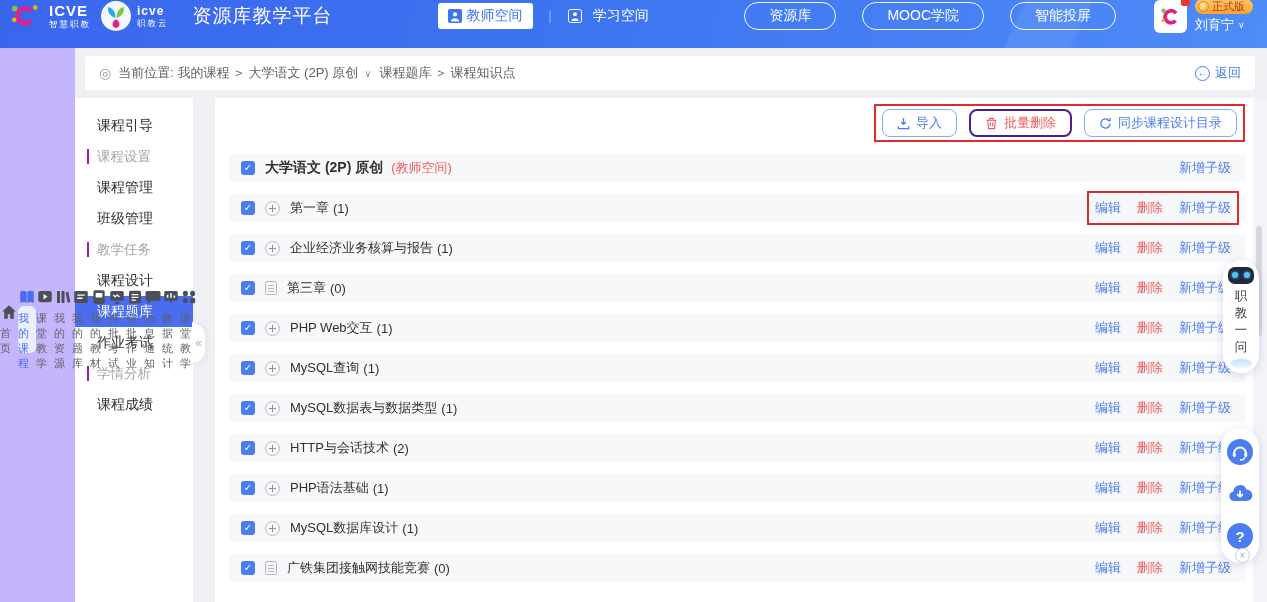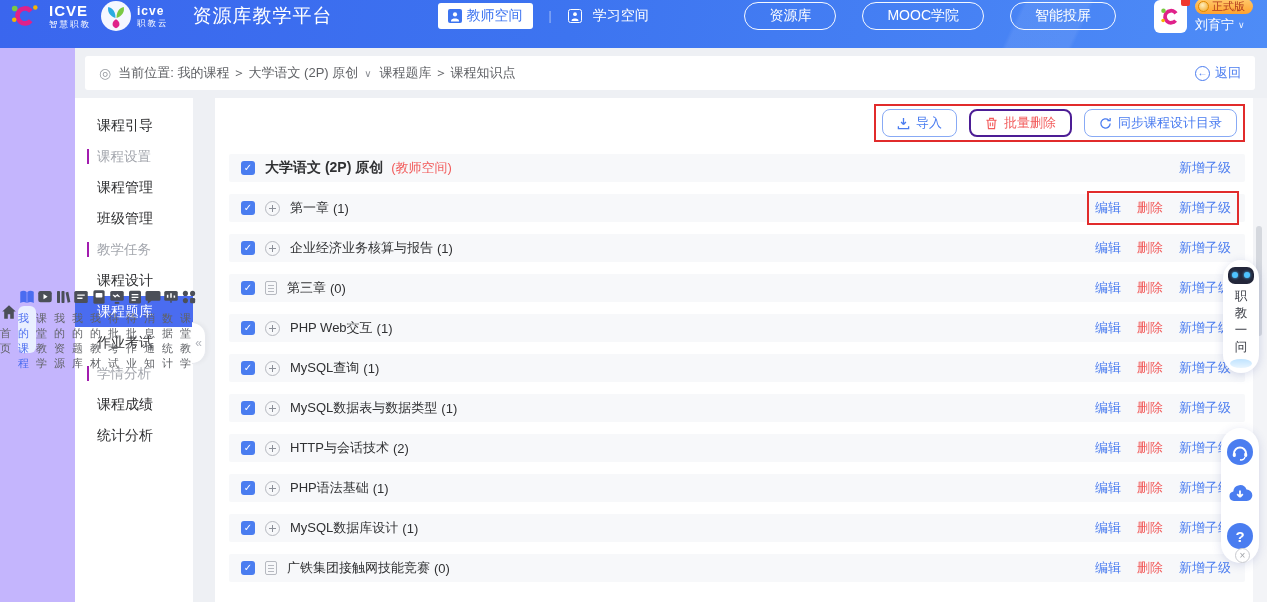--- a/index.html
+++ b/index.html
@@ -285,21 +285,20 @@
     <div class="menu-item">课程引导</div>
         <div class="menu-section"><span>课程设置</span></div>
         <div class="menu-item">课程管理</div>
         <div class="menu-item">班级管理</div>
         <div class="menu-section"><span>教学任务</span></div>
         <div class="menu-item">课程设计</div>
         <div class="menu-item active">课程题库</div>
         <div class="menu-item">作业考试</div>
         <div class="menu-section"><span>学情分析</span></div>
         <div class="menu-item">课程成绩</div>
-        <div class="menu-item">统计分析</div>
       </div>
     <div class="gutter"></div>
 
     <div class="content">
       <div class="toolbar">
         <div class="red-box">
           <span class="tool-btn btn-blue">
             <svg viewBox="0 0 14 14">
                 <path d="M7 1v7M7 8L4.4 5.4M7 8l2.6-2.6" stroke="#4a7cf0" stroke-width="1.4" fill="none"></path>
                 <path d="M1.5 10v2.5h11V10" stroke="#4a7cf0" stroke-width="1.4" fill="none"></path>

